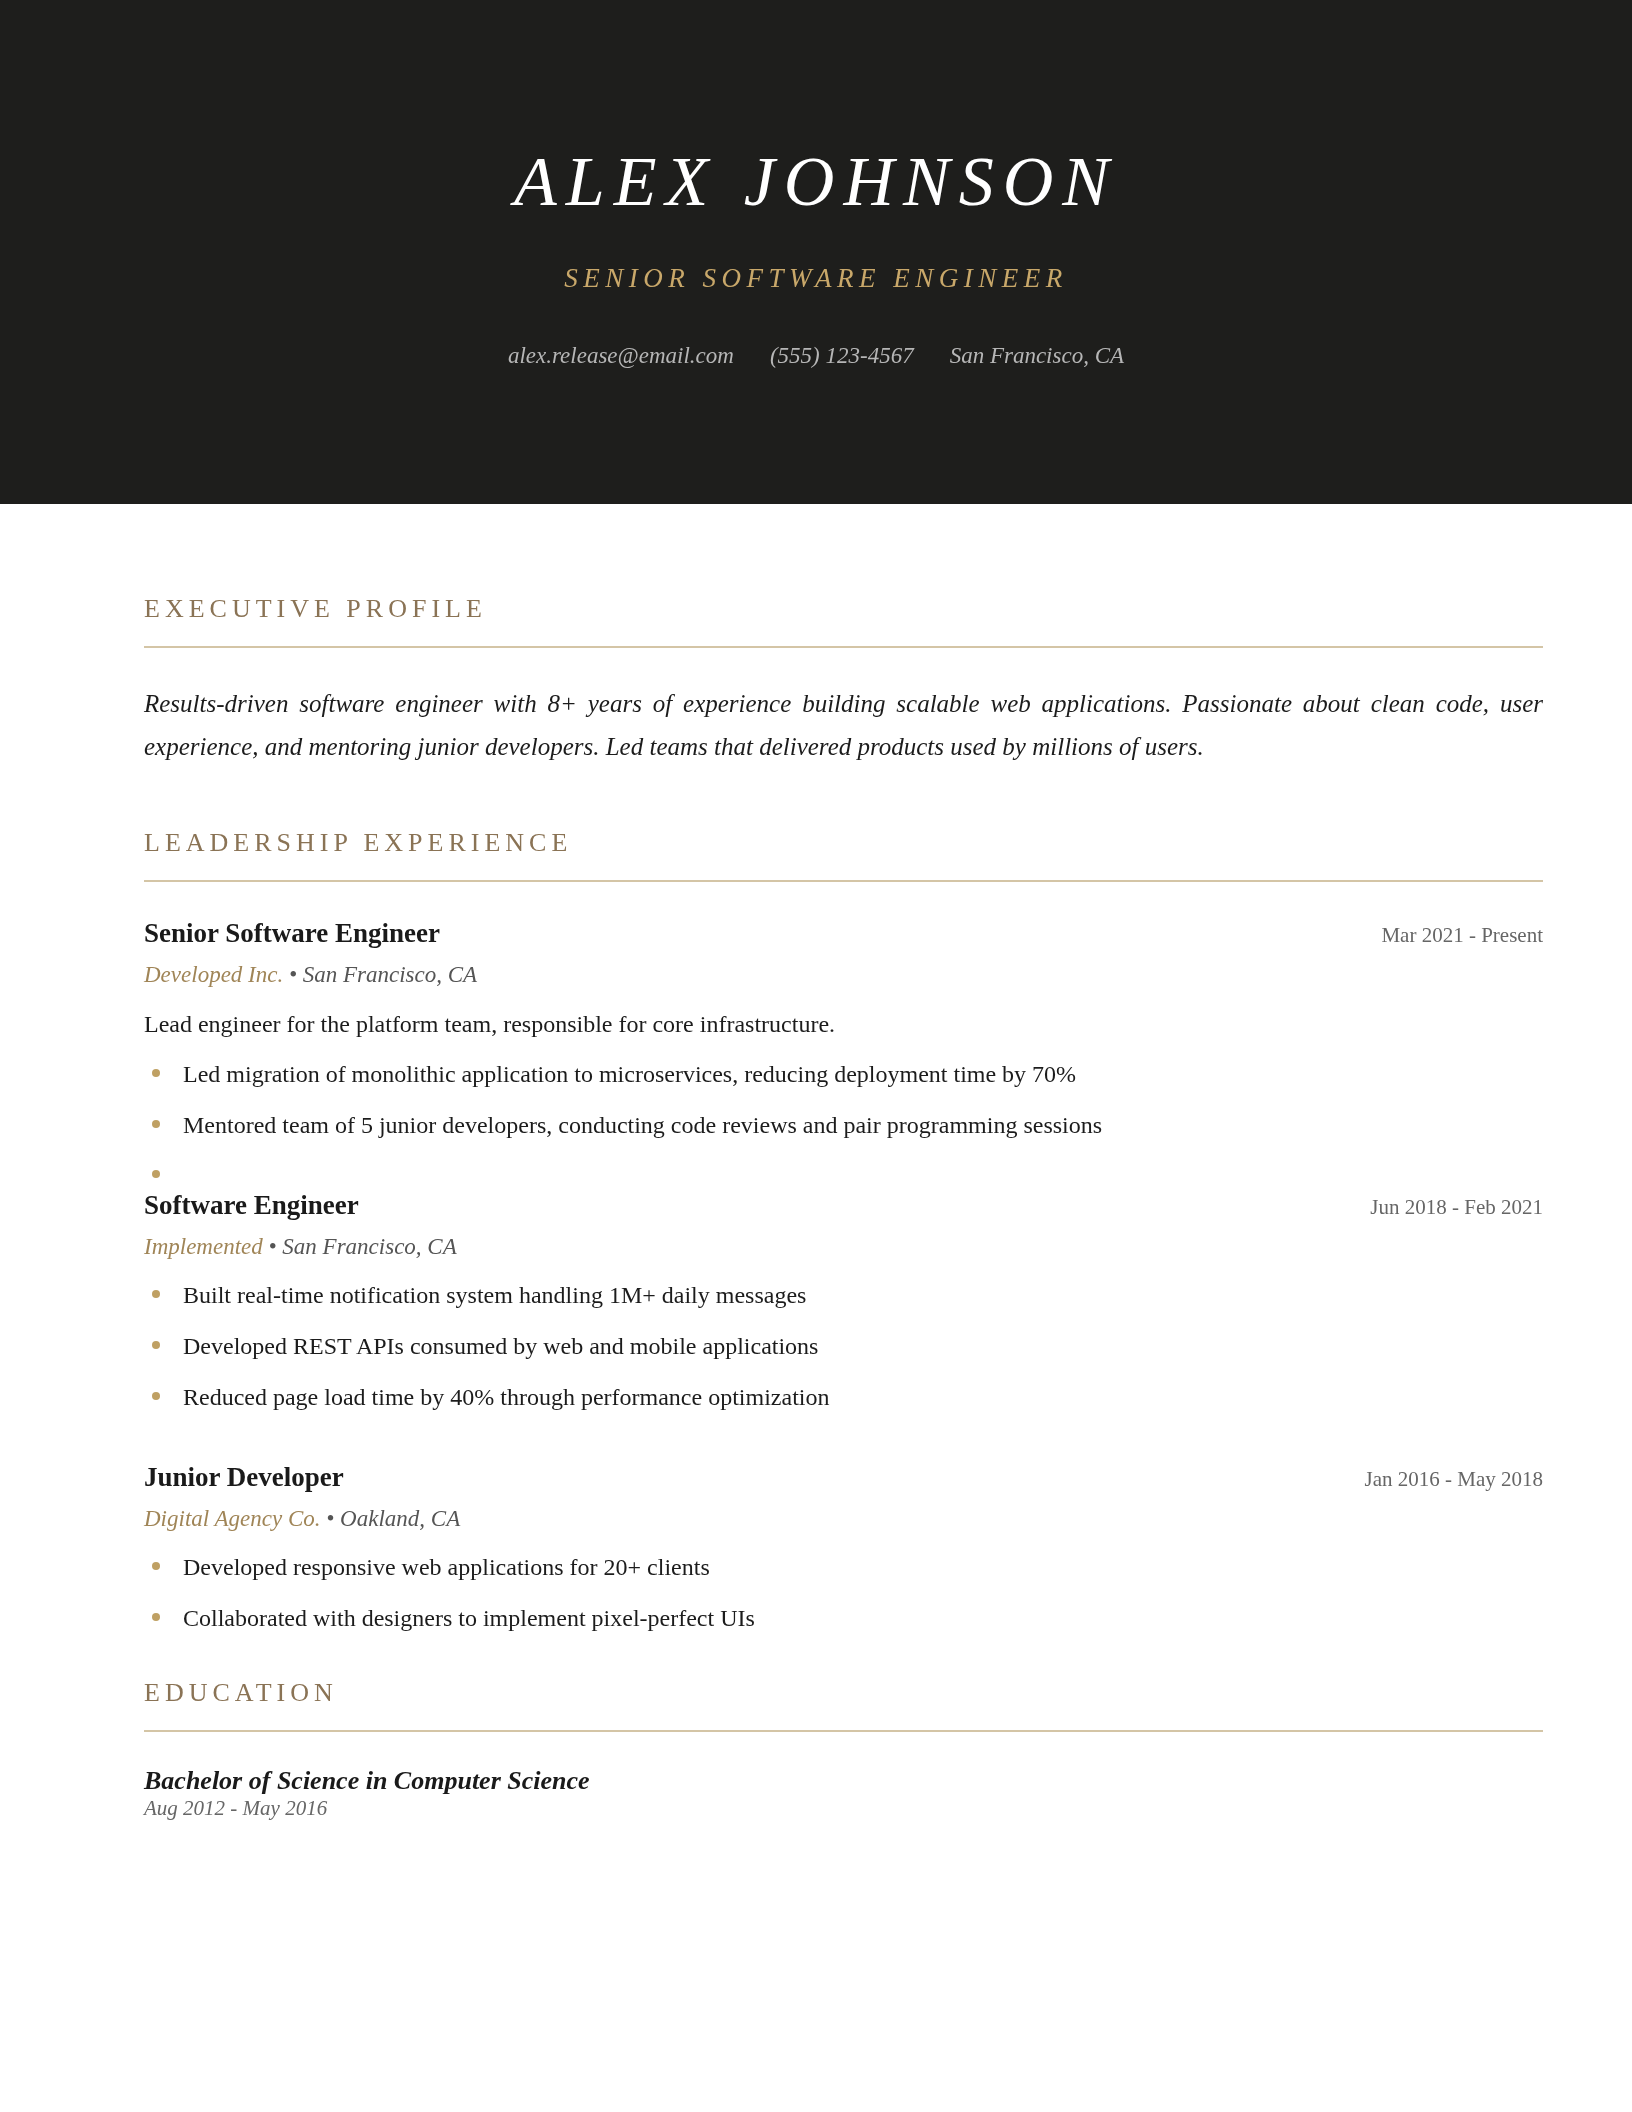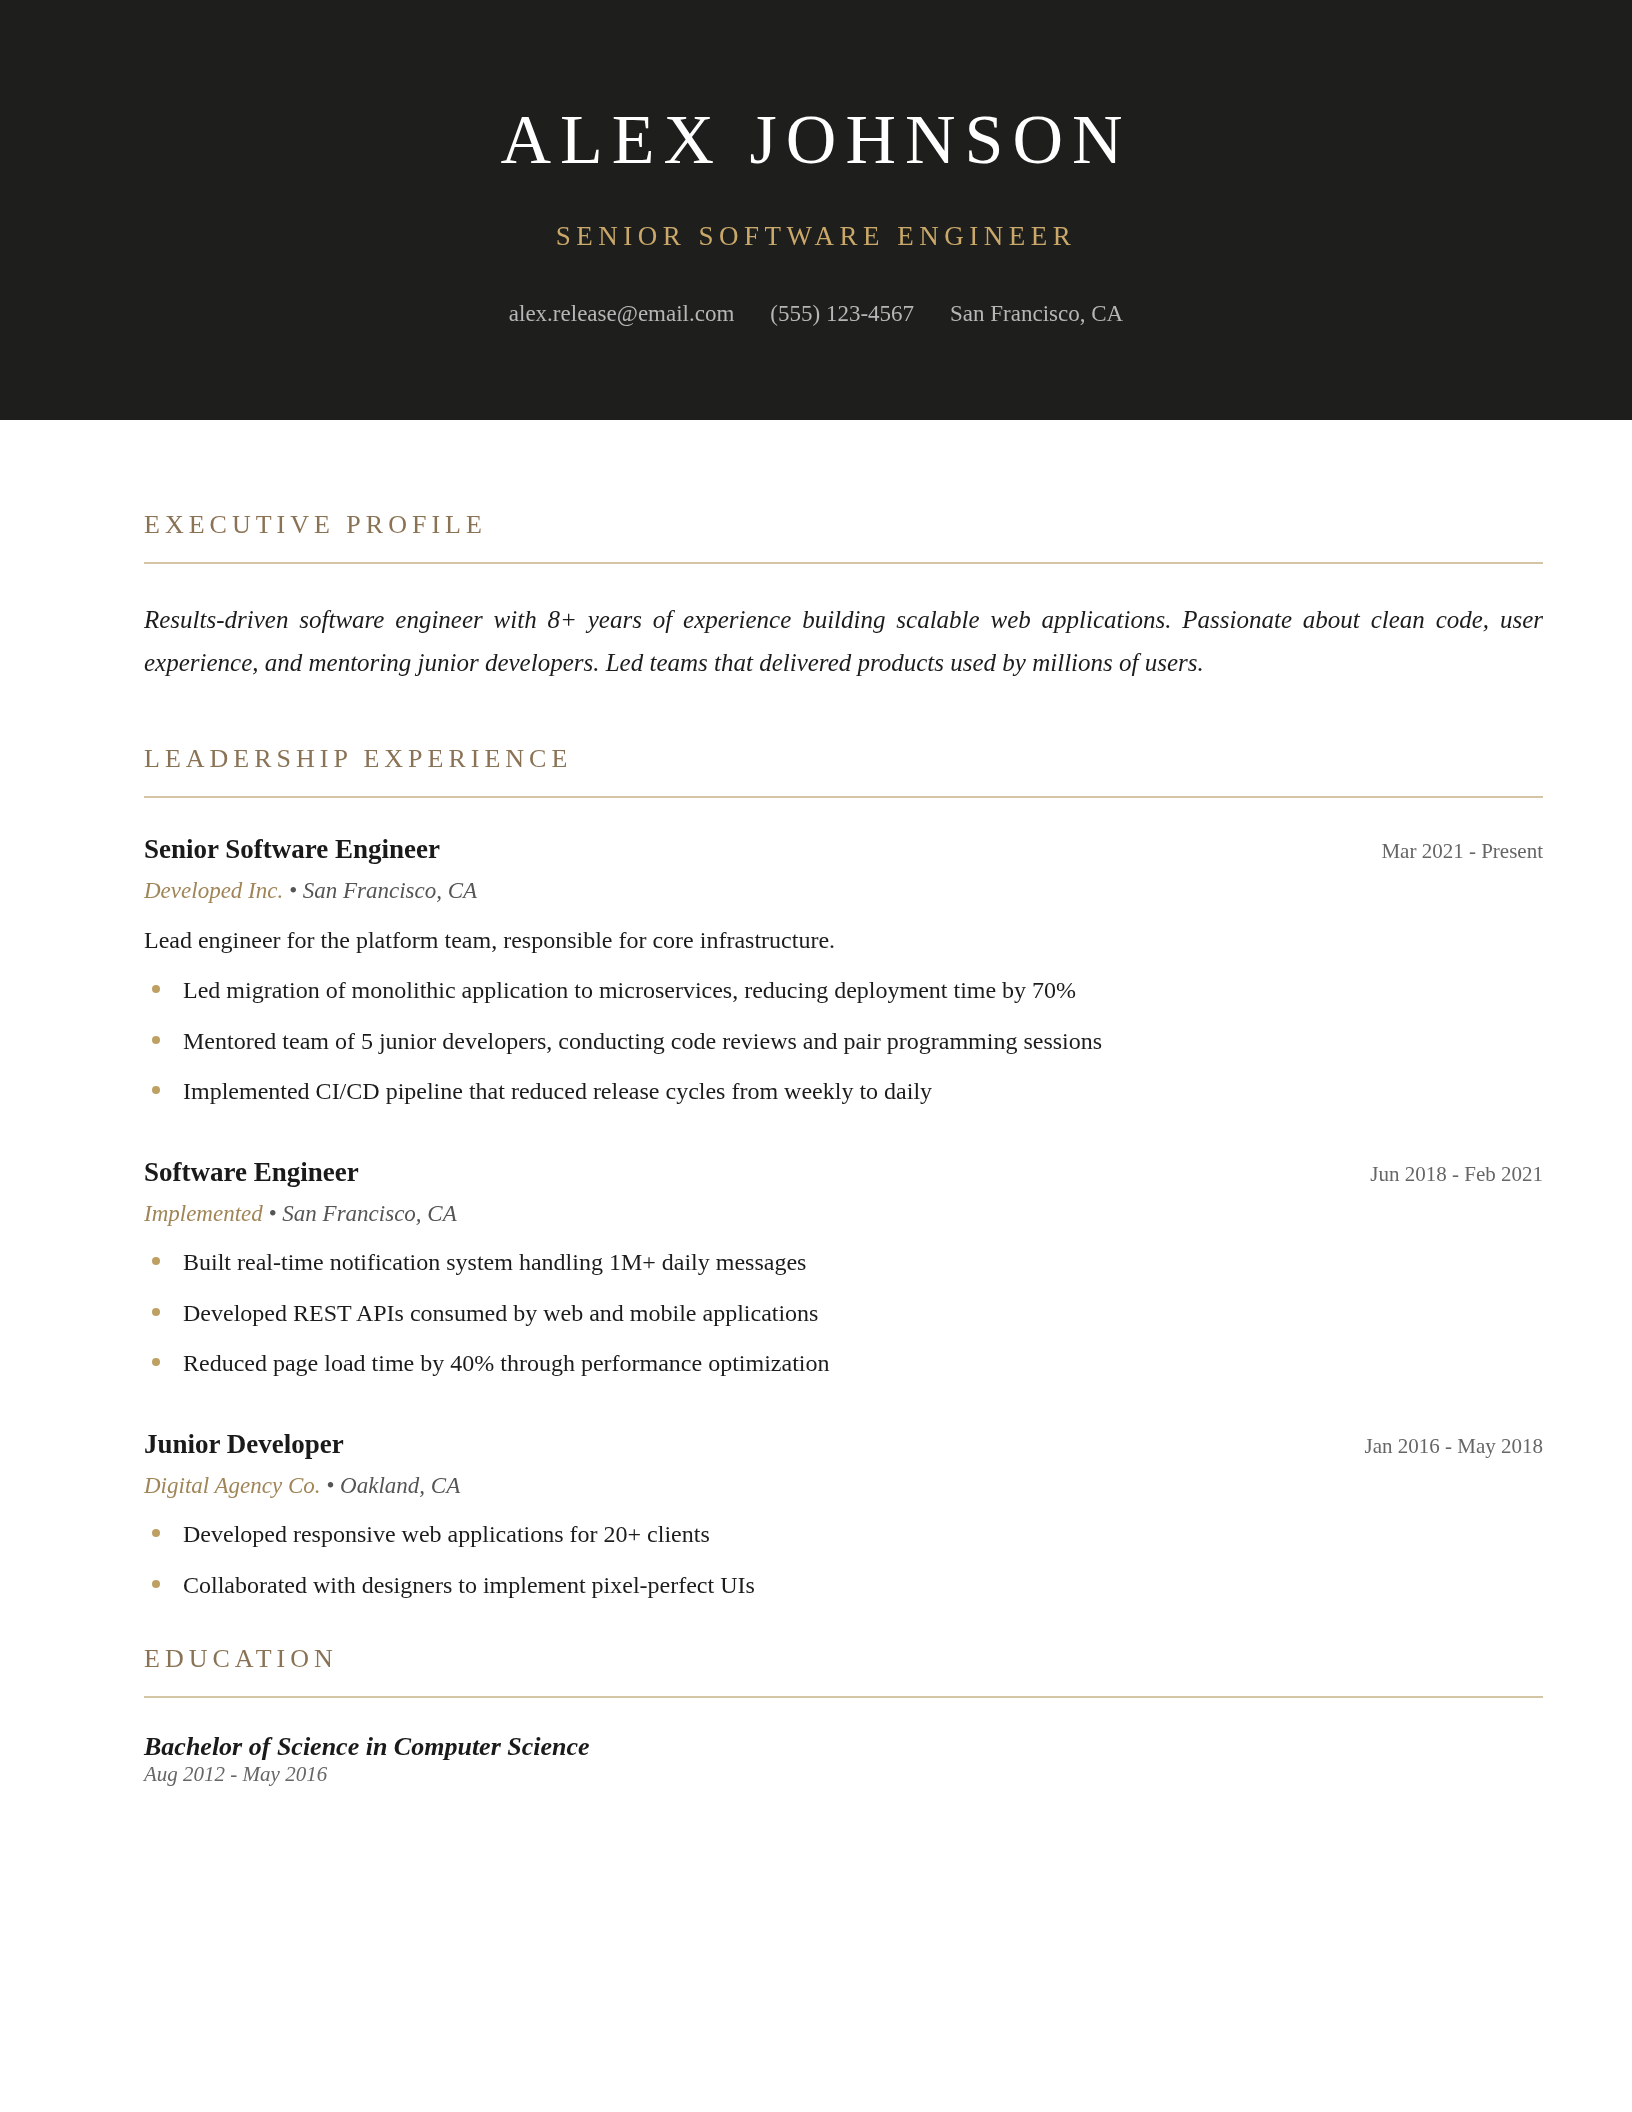--- a/index.html
+++ b/index.html
@@ -12,27 +12,28 @@
     height: 2112px;
     font-family: "Liberation Serif", "DejaVu Serif", serif;
     overflow: hidden;
     position: relative;
   }
 
   
   .header {
     background: #1e1e1c;
     width: 100%;
-    height: 420px;
+    height: 504px;
     box-sizing: border-box;
     display: flex;
     flex-direction: column;
     align-items: center;
     justify-content: center;
     padding-top: 10px;
+    font-style: italic;
   }
   .name {
     color: #ffffff;
     font-size: 70px;
     letter-spacing: 9px;
     font-weight: 400;
     line-height: 1;
     margin: 0 0 48px 0;
     text-align: center;
     white-space: nowrap;
@@ -212,21 +213,21 @@
           <div class="job-position">Senior Software Engineer</div>
           <div class="job-dates">Mar 2021 - Present</div>
         </div>
         <div class="job-meta">
           <span class="company">Developed Inc.</span><span class="meta-sep"> • </span><span class="location">San Francisco, CA</span>
         </div>
         <p class="job-desc">Lead engineer for the platform team, responsible for core infrastructure.</p>
         <ul class="bullets">
           <li><span class="dot"></span><span>Led migration of monolithic application to microservices, reducing deployment time by 70%</span></li>
           <li><span class="dot"></span><span>Mentored team of 5 junior developers, conducting code reviews and pair programming sessions</span></li>
-          <li><span class="dot"></span><span>Implemented CI/CD pipeline that reduced release cycles from weekly to daily</span></li>
+          <li><span class="dot"></span></li>
         </ul>
       </div>
 
       <div class="job">
         <div class="job-head">
           <div class="job-position">Software Engineer</div>
           <div class="job-dates">Jun 2018 - Feb 2021</div>
         </div>
         <div class="job-meta">
           <span class="company">Implemented</span><span class="meta-sep"> • </span><span class="location">San Francisco, CA</span>

